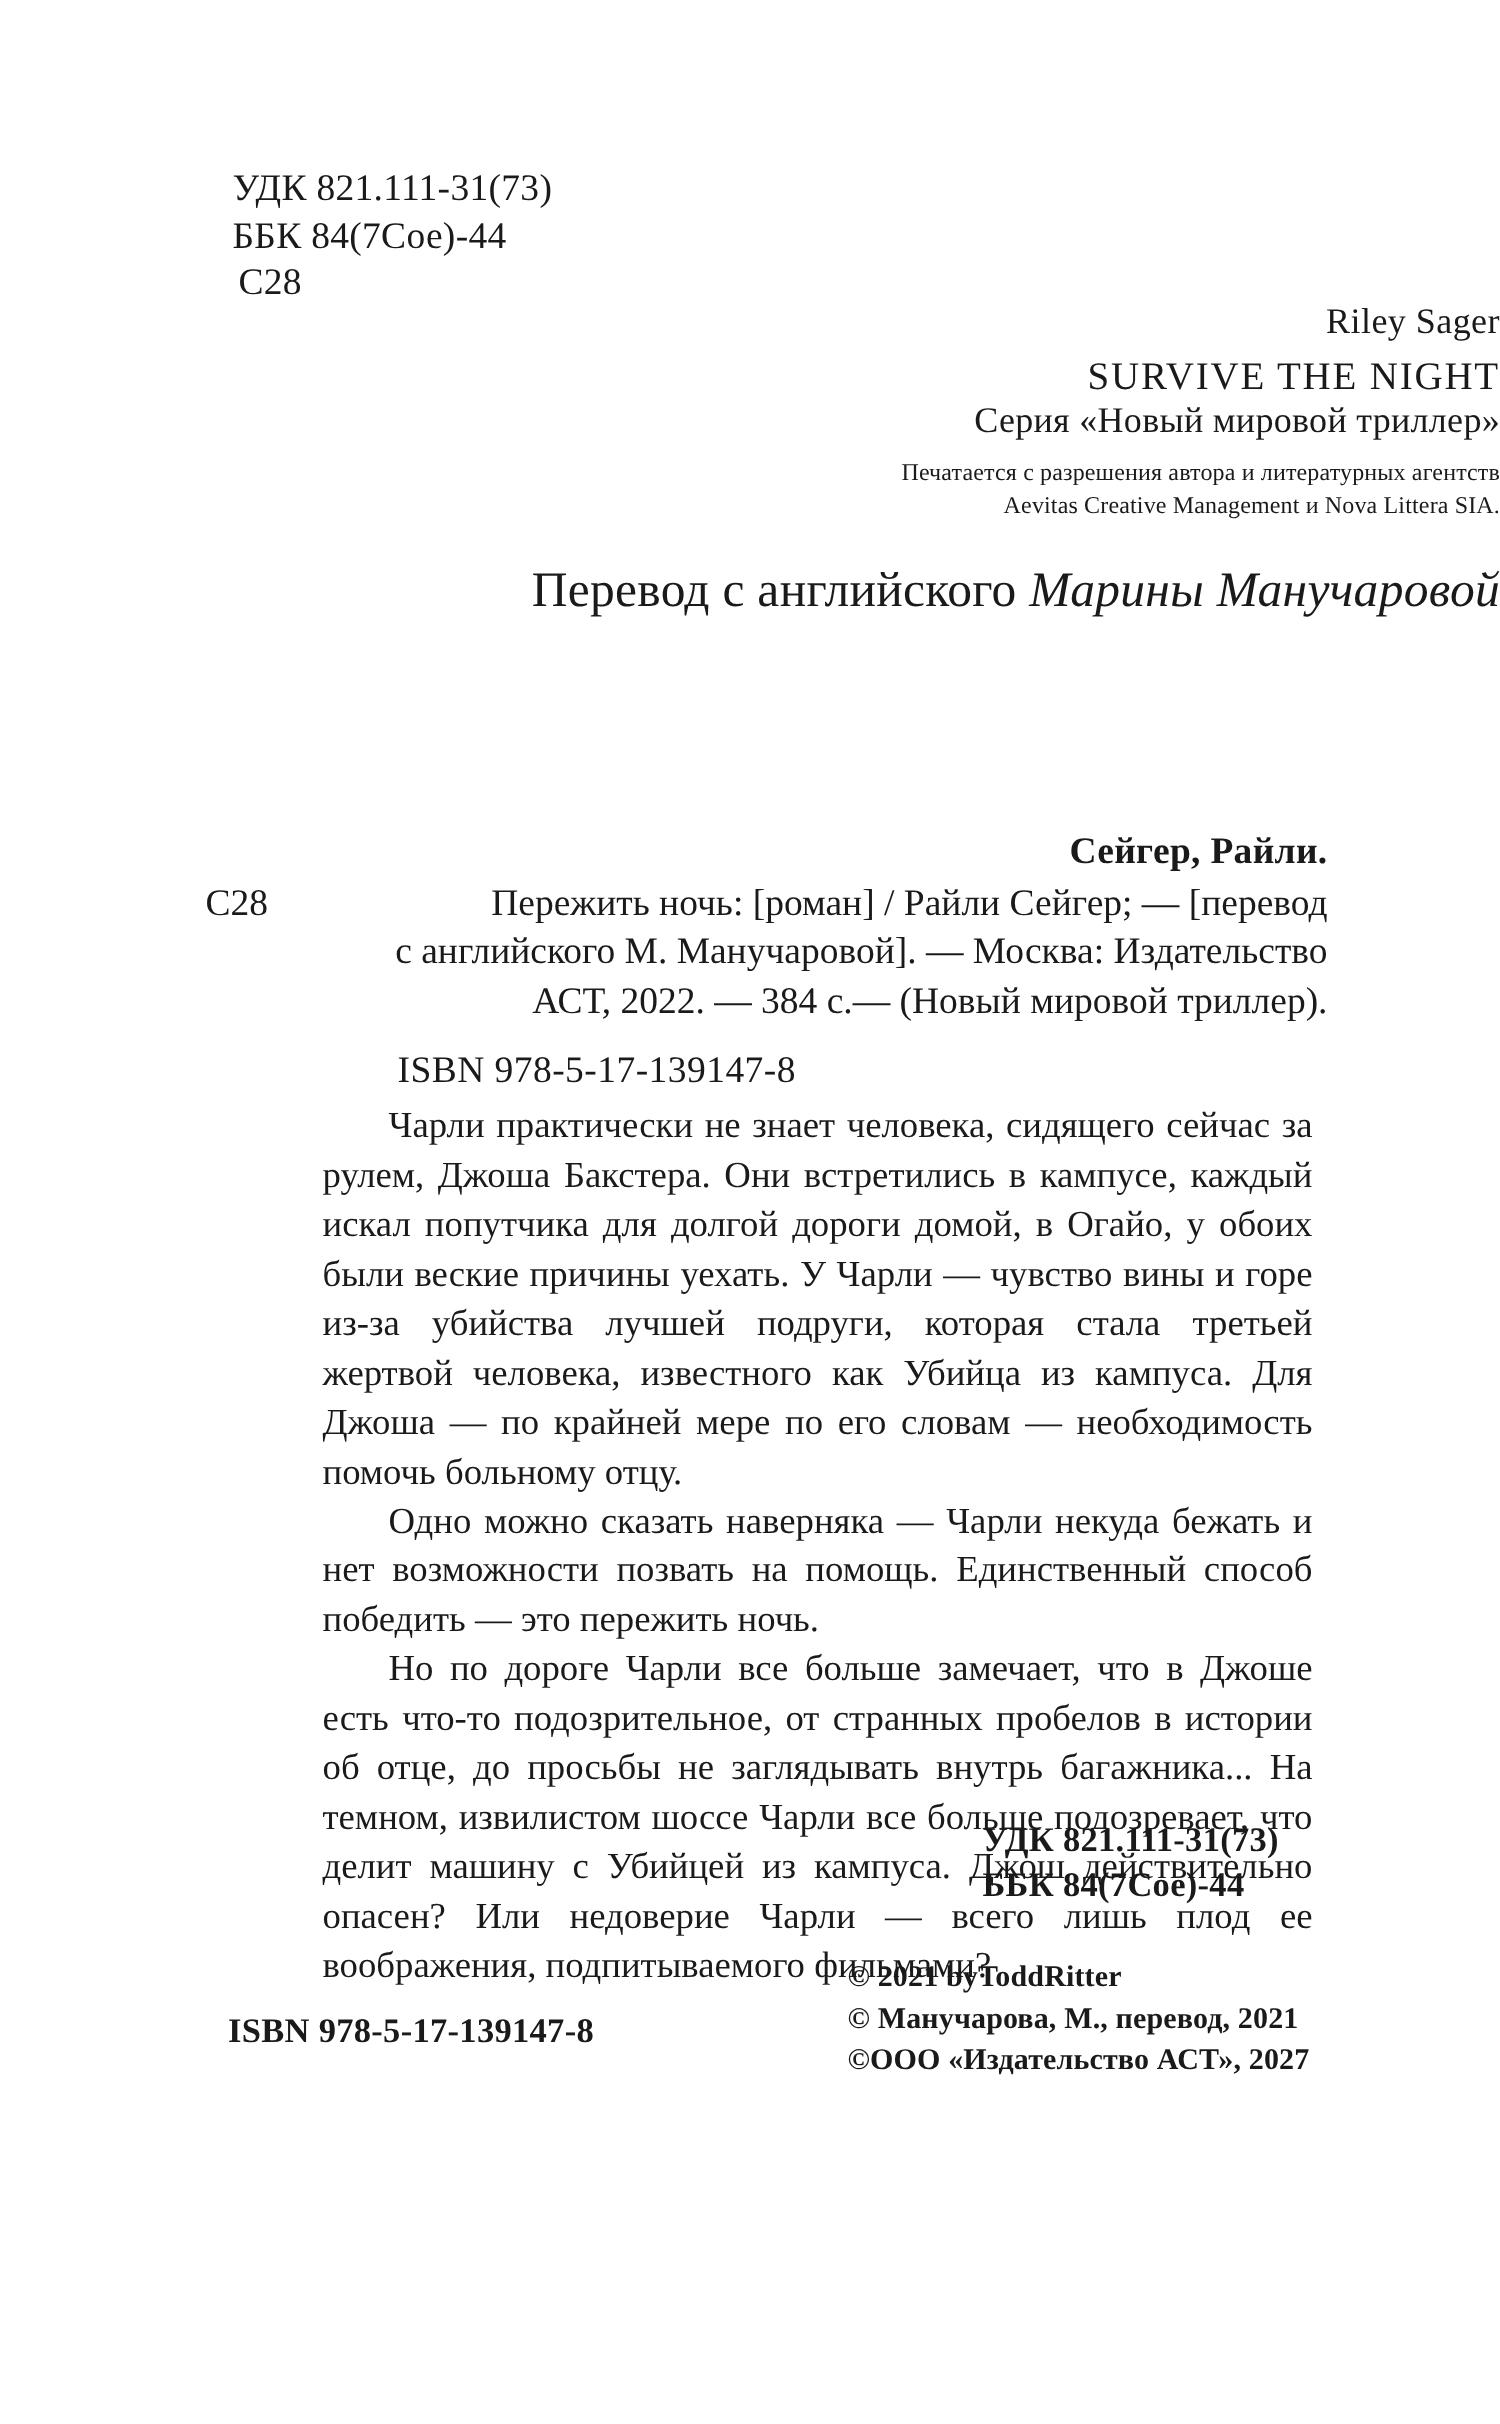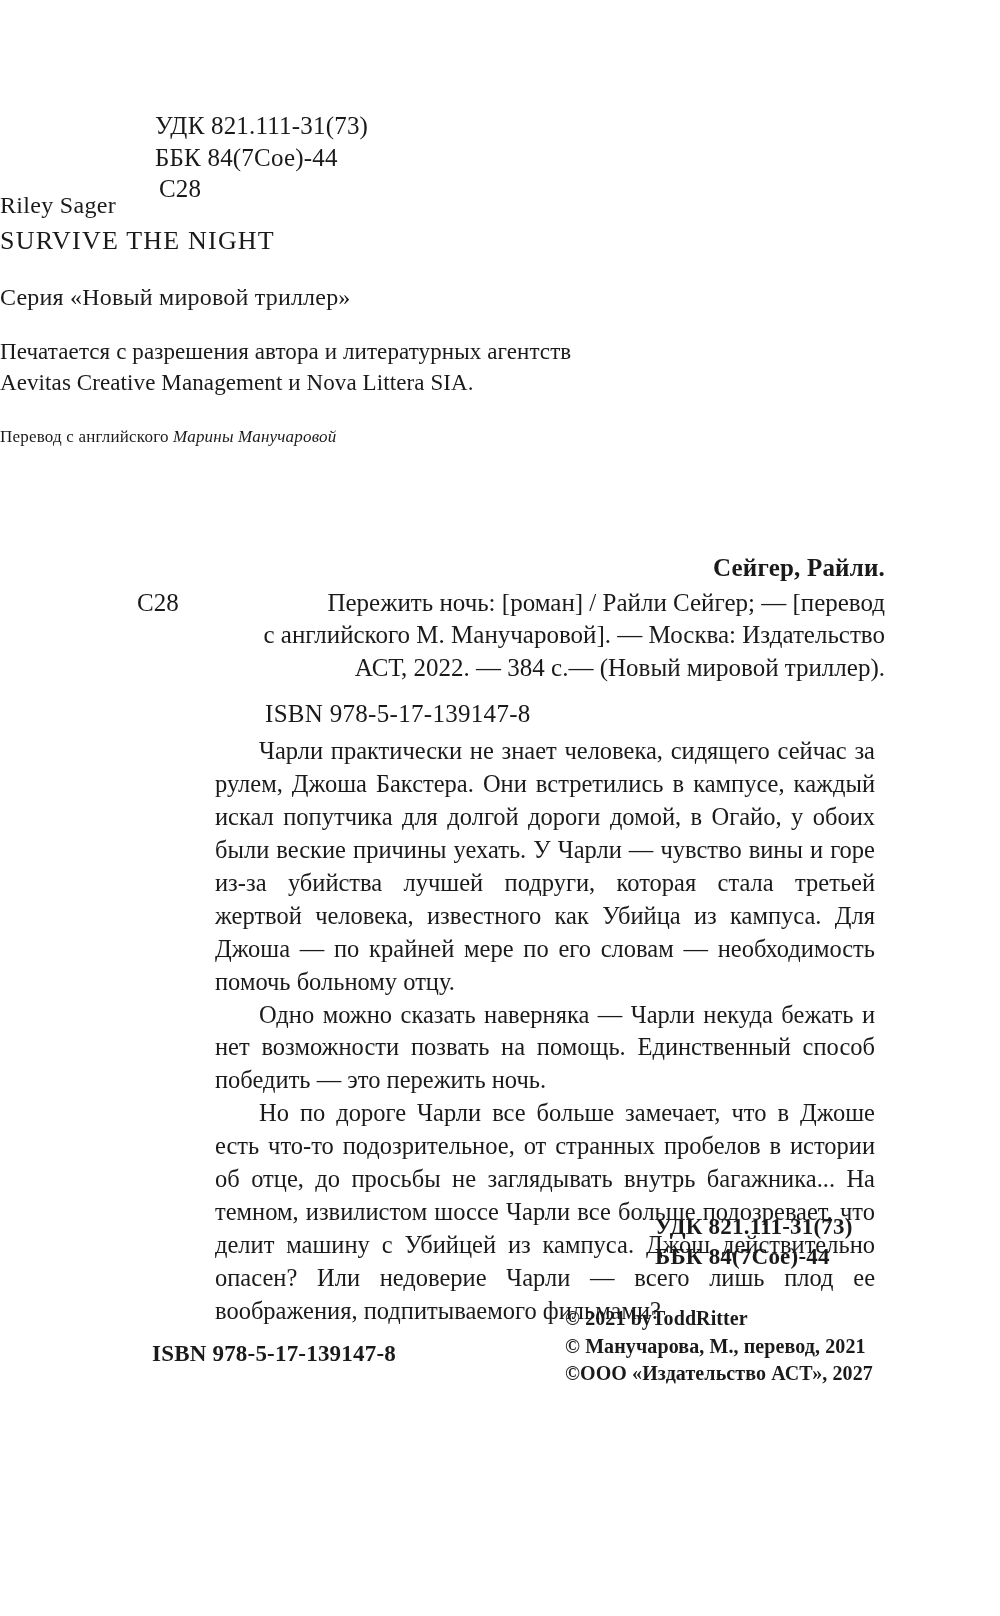--- a/index.html
+++ b/index.html
@@ -36,47 +36,46 @@
   }
   .udc-code-indent {
     padding-left: 4px;
   }
 
   
   .title-block {
     position: absolute;
     left: 0;
     right: 0;
-    top: 189px;
-    text-align: left;
+    top: 199px;
+    text-align: right;
   }
   .author-orig {
     font-size: 24px;
     line-height: 1.35;
     letter-spacing: 0.3px;
   }
   .title-orig {
     font-size: 26px;
     line-height: 1.35;
     letter-spacing: 1.2px;
     margin-top: 2px;
   }
   .series-line {
     font-size: 24px;
-    margin-top: 26px;
     letter-spacing: 0.2px;
   }
   .permission {
-    font-size: 23px;
-    margin-top: 26px;
+    font-size: 16px;
+    margin-top: 10px;
     line-height: 1.34;
     letter-spacing: 0.1px;
   }
   .translator {
-    font-size: 17px;
+    font-size: 33px;
     margin-top: 28px;
     letter-spacing: 0.2px;
   }
   .translator i {
     font-style: italic;
   }
 
   
   .cat-block {
     position: absolute;

